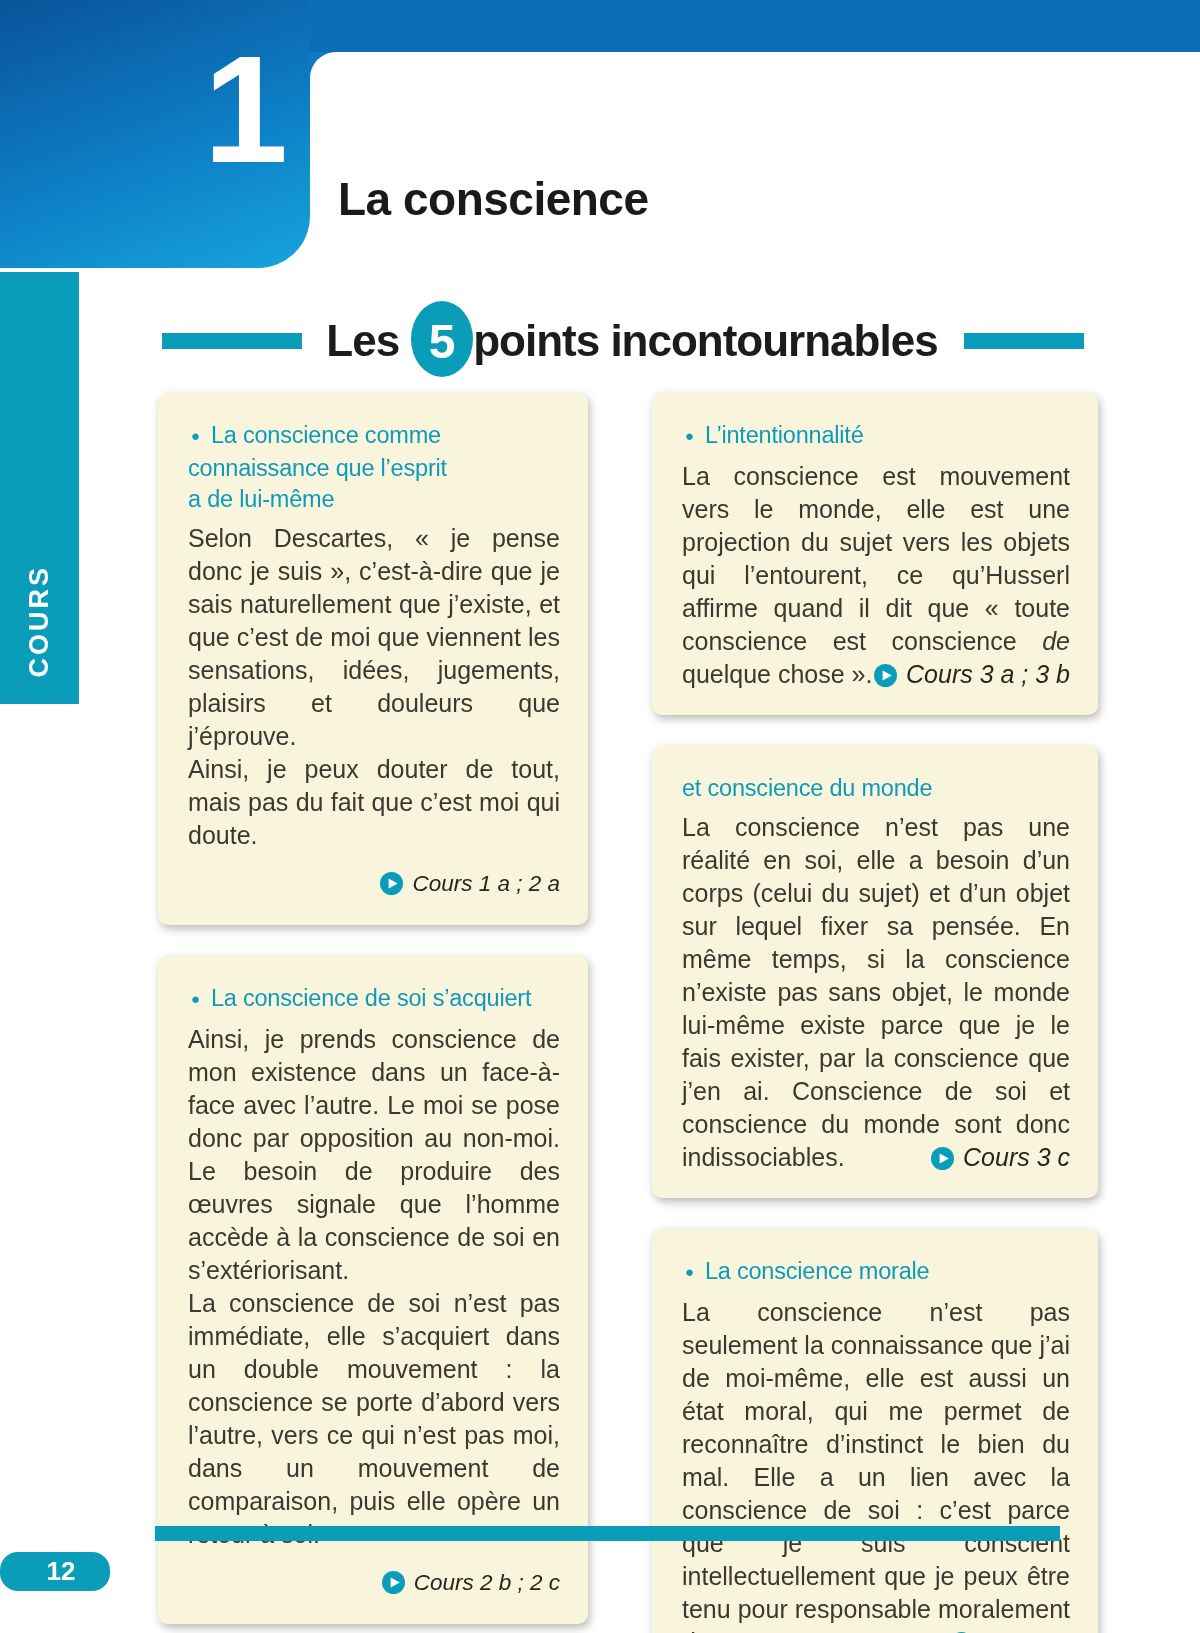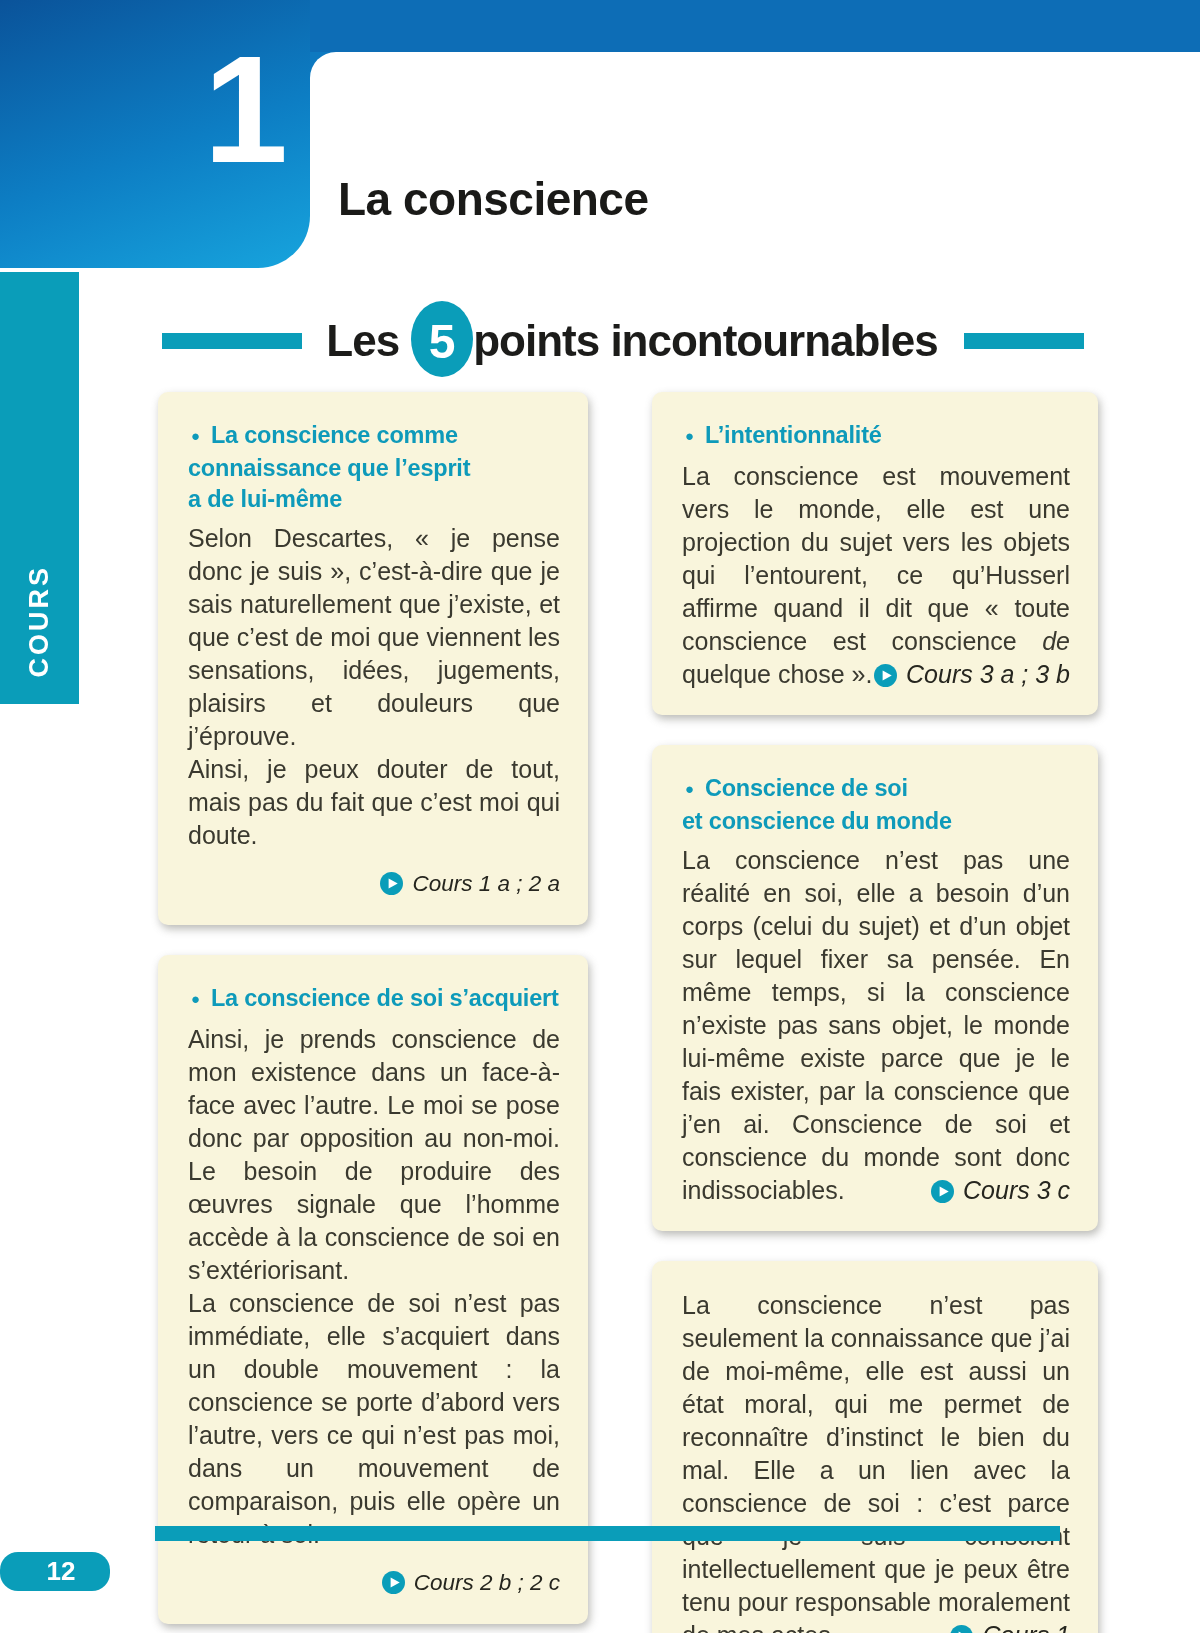--- a/index.html
+++ b/index.html
@@ -56,21 +56,21 @@
   .columns{position:absolute;top:392px;left:158px;width:940px;display:flex;gap:64px;}
   .col{display:flex;flex-direction:column;}
   .col-left{flex:0 0 430px;width:430px;}
   .col-right{flex:0 0 446px;width:446px;}
   .card{
     background:#f9f5dc;border-radius:10px;
     box-shadow:2px 4px 8px rgba(105,105,95,0.45);
     padding:28px 28px 24px 30px;box-sizing:border-box;
     margin-bottom:30px;
   }
-  .card-title{margin:0 0 7px 0;color:#0e9aba;font-size:23.5px;line-height:31px;font-weight:bold;letter-spacing:-0.2px;}
+  .card-title{margin:0 0 7px 0;color:#0e9aba;font-size:23.5px;line-height:31px;font-weight:normal;letter-spacing:-0.2px;}
   .card-title .line{display:block;}
   .bullet{font-size:15px;margin-right:11px;position:relative;top:-2px;margin-left:3px;}
   .body{
     margin:0;font-size:25px;line-height:33px;color:#3a392f;
     text-align:justify;
   }
   .body .ital{font-style:italic;}
   .cours-line{text-align:right;font-size:22.5px;line-height:34px;margin-top:15px;white-space:nowrap;}
   .cours-float{float:right;white-space:nowrap;line-height:33px;}
   .cours-label{font-style:italic;color:#26261f;}
@@ -152,30 +152,32 @@
         <span class="line"><span class="bullet">●</span><span>L’intentionnalité</span></span>
       </h2>
       <p class="body"><span>La conscience est mouvement vers le monde, elle est une projection du sujet vers les objets qui l’entourent, ce qu’Husserl affirme quand il dit que « toute conscience est conscience </span><span class="ital">de</span><span> quelque chose ».</span><span class="cours-float"><span class="play-icon"><svg viewBox="0 0 24 24">
                 <circle cx="12" cy="12" r="12" fill="#0a9db9"></circle>
                 <path d="M9 6.8 L18.5 12 L9 17.2 Z" fill="#ffffff"></path>
               </svg></span><span class="cours-label">Cours 3 a ; 3 b</span></span></p>
     </section>
 
     <section class="card">
       <h2 class="card-title">
-        <span class="line"><span class="bullet">●</span><span>Conscience de soi</span></span>
         <span class="line">et conscience du monde</span>
       </h2>
       <p class="body"><span>La conscience n’est pas une réalité en soi, elle a besoin d’un corps (celui du sujet) et d’un objet sur lequel fixer sa pensée. En même temps, si la conscience n’existe pas sans objet, le monde lui-même existe parce que je le fais exister, par la conscience que j’en ai. Conscience de soi et conscience du monde sont donc indissociables.</span><span class="cours-float"><span class="play-icon"><svg viewBox="0 0 24 24">
                 <circle cx="12" cy="12" r="12" fill="#0a9db9"></circle>
                 <path d="M9 6.8 L18.5 12 L9 17.2 Z" fill="#ffffff"></path>
               </svg></span><span class="cours-label">Cours 3 c</span></span></p>
     </section>
 
     <section class="card">
+      <h2 class="card-title">
+        <span class="line"><span class="bullet">●</span><span>La conscience morale</span></span>
+      </h2>
       <p class="body"><span>La conscience n’est pas seulement la connaissance que j’ai de moi-même, elle est aussi un état moral, qui me permet de reconnaître d’instinct le bien du mal. Elle a un lien avec la conscience de soi : c’est parce que je suis conscient intellectuellement que je peux être tenu pour responsable moralement de mes actes.</span><span class="cours-float"><span class="play-icon"><svg viewBox="0 0 24 24">
                 <circle cx="12" cy="12" r="12" fill="#0a9db9"></circle>
                 <path d="M9 6.8 L18.5 12 L9 17.2 Z" fill="#ffffff"></path>
               </svg></span><span class="cours-label">Cours 1</span></span></p>
     </section>
 
   </div>
 </div>
 
 <div class="bottom-rule"></div>

